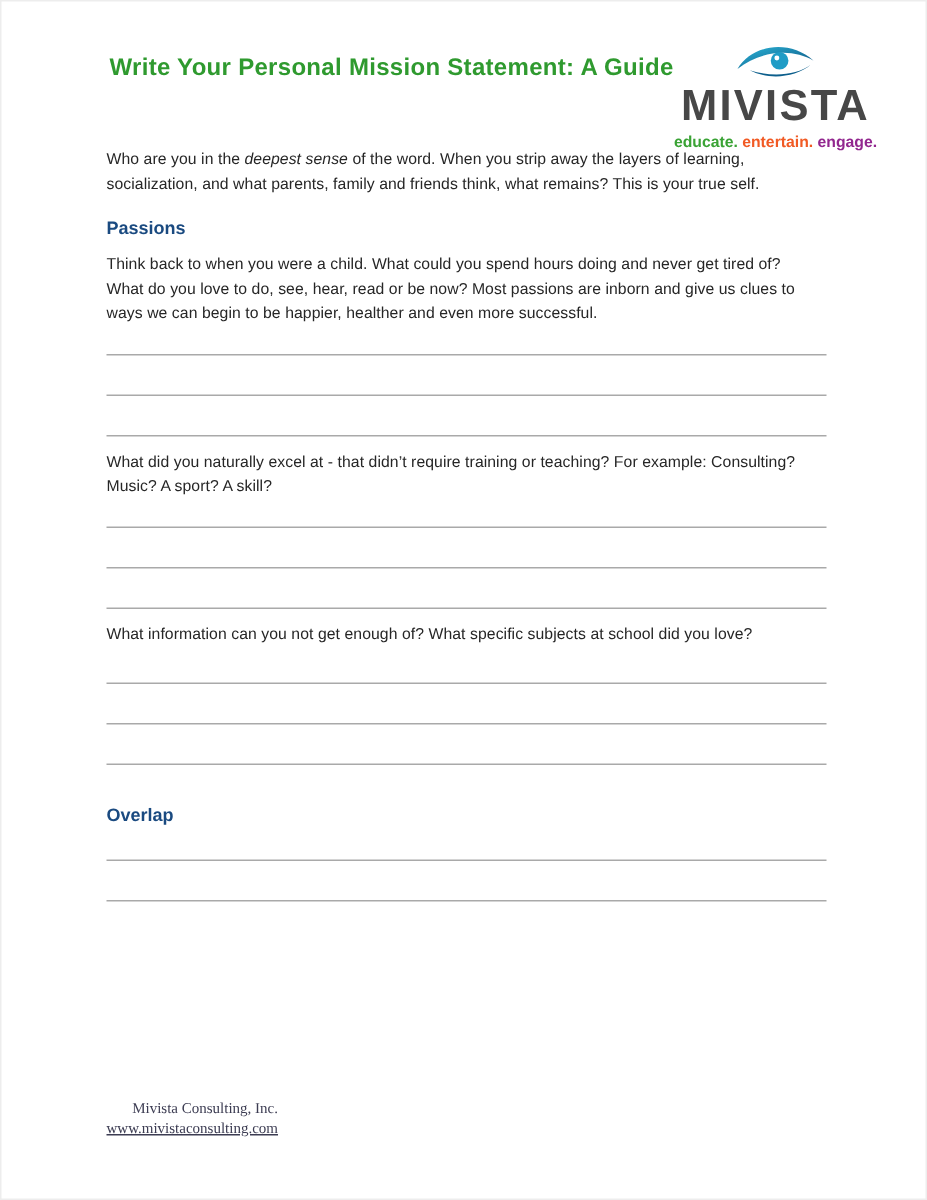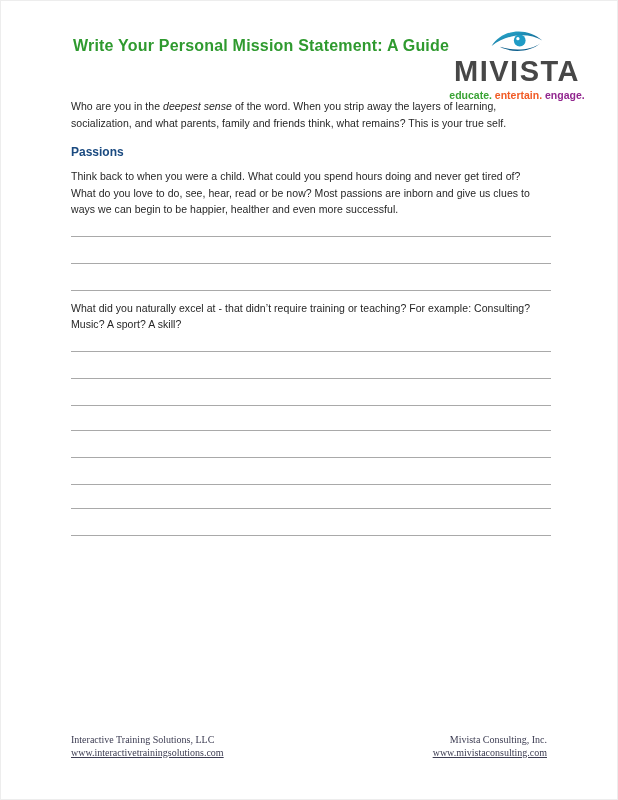--- a/index.html
+++ b/index.html
@@ -100,37 +100,35 @@
       <div class="rule"></div>
     </div>
 
     <p class="para">What did you naturally excel at - that didn’t require training or teaching? For example: Consulting? Music? A sport? A skill?</p>
     <div class="rules gap-18">
       <div class="rule"></div>
       <div class="rule"></div>
       <div class="rule"></div>
     </div>
 
+    <p class="para">What information can you not get enough of? What specific subjects at school did you love?</p>
     <div class="rules gap-24">
       <div class="rule"></div>
       <div class="rule"></div>
       <div class="rule"></div>
     </div>
 
+    <h2 class="h-blue section-heading mt-26">Overlap</h2>
     <div class="rules gap-23">
       <div class="rule"></div>
       <div class="rule"></div>
     </div>
 
   </div>
 
   <div class="footer">
-    <div class="footer-col-left">
-      <div>Interactive Training Solutions, LLC</div>
-      <a class="footer-url">www.interactivetrainingsolutions.com</a>
-    </div>
     <div class="footer-col-right">
       <div>Mivista Consulting, Inc.</div>
       <a class="footer-url">www.mivistaconsulting.com</a>
     </div>
   </div>
 
 </div>
 
 </body></html>

